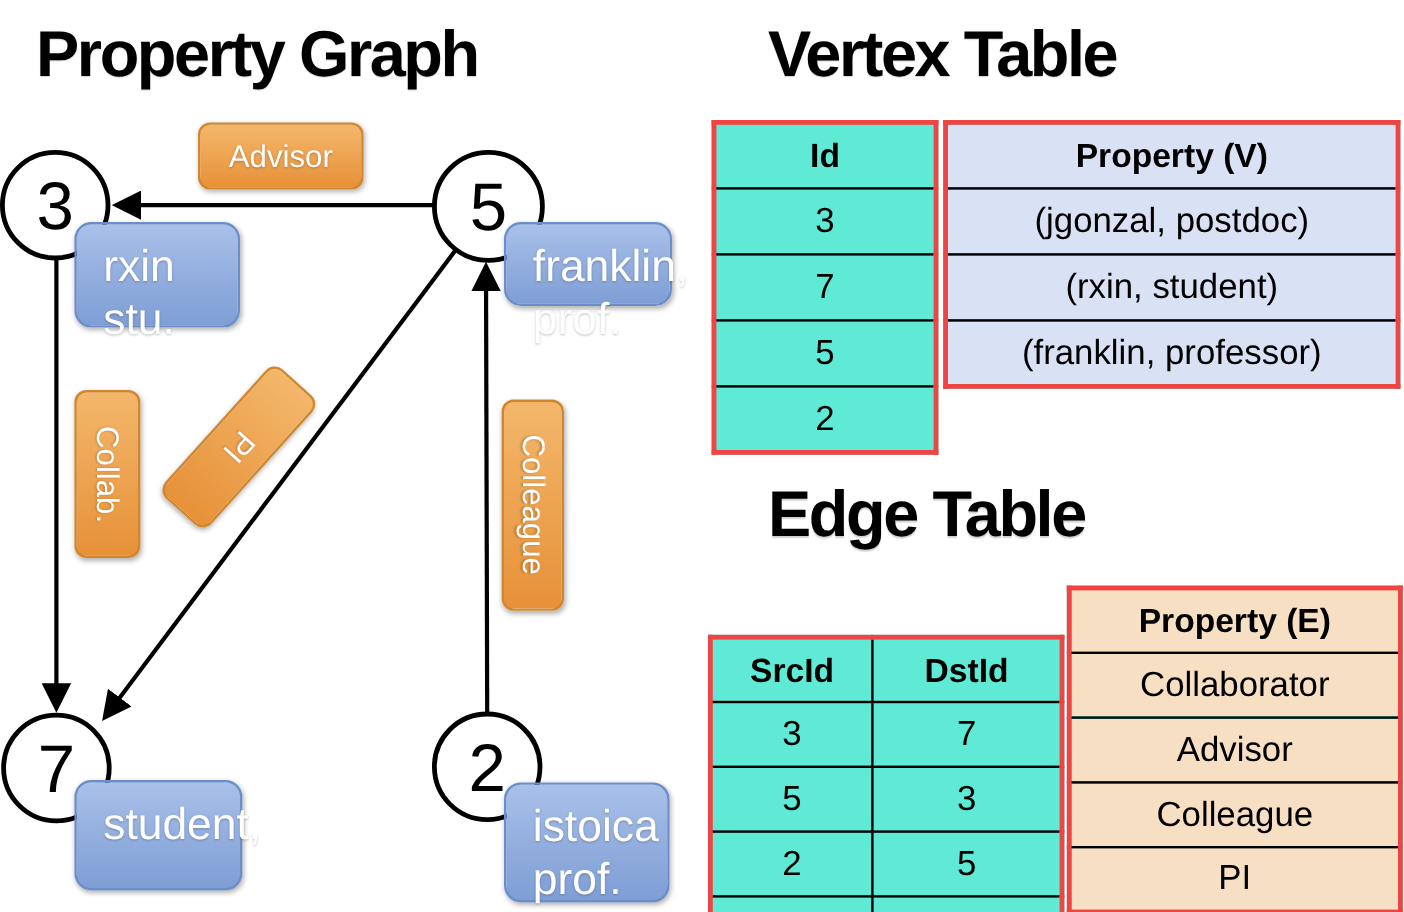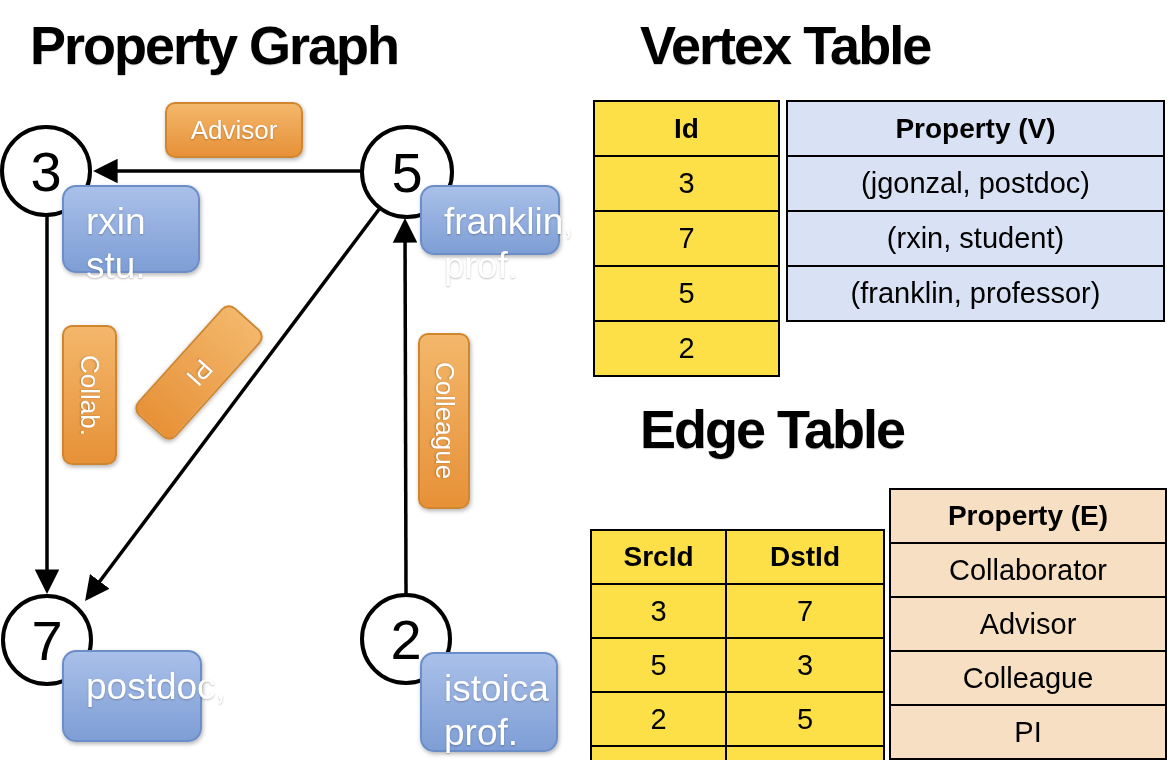--- a/index.html
+++ b/index.html
@@ -39,21 +39,21 @@
     border:2px solid #6b8ec9; border-radius:14px;
     color:#fff; font-size:37px; line-height:44px;
     padding:13px 0 0 22px;
     box-shadow:1px 2px 4px rgba(0,0,0,0.30);
     text-shadow:0 1px 2px rgba(0,0,0,0.25);
   }
   .vertex-card span { display:block; }
   
   table.dtable {
     position:absolute; border-collapse:collapse; table-layout:fixed;
-    border:1px solid #ef4444; background:#fde047;
+    border:4px solid #ef4444; background:#5eead4;
   }
   table.dtable th, table.dtable td {
     border:2px solid #000; text-align:center; vertical-align:middle;
     padding:0; color:#000; overflow:hidden; white-space:nowrap;
   }
   table.dtable th { font-size:28px; font-weight:bold; }
   table.dtable td { font-size:29px; font-weight:400; }
   table.vrows th, table.vrows td { height:55px; }
   table.erows th, table.erows td { height:54px; }
   .blue-fill th, .blue-fill td { background:#d9e2f4; }
@@ -104,21 +104,21 @@
 
   <div class="vertex-card" style="left:62px; top:185px; width:138px; height:88px;">
     <span>rxin</span>
     <span>stu.</span>
   </div>
   <div class="vertex-card" style="left:420px; top:185px; width:140px; height:70px;">
     <span>franklin,</span>
     <span>prof.</span>
   </div>
   <div class="vertex-card" style="left:62px; top:650px; width:140px; height:92px;">
-    <span>postdoc,</span>
+    <span>student,</span>
   </div>
   <div class="vertex-card" style="left:420px; top:652px; width:138px; height:100px;">
     <span>istoica</span>
     <span>prof.</span>
   </div>
 
   <table class="dtable vrows" style="left:593px; top:100px; width:185px;">
     <colgroup>
         <col style="width:185px;">
       </colgroup>

